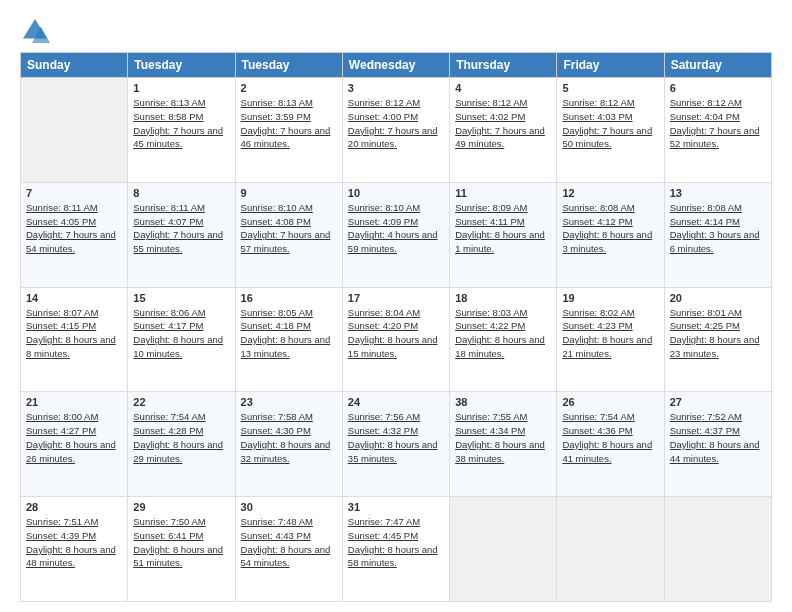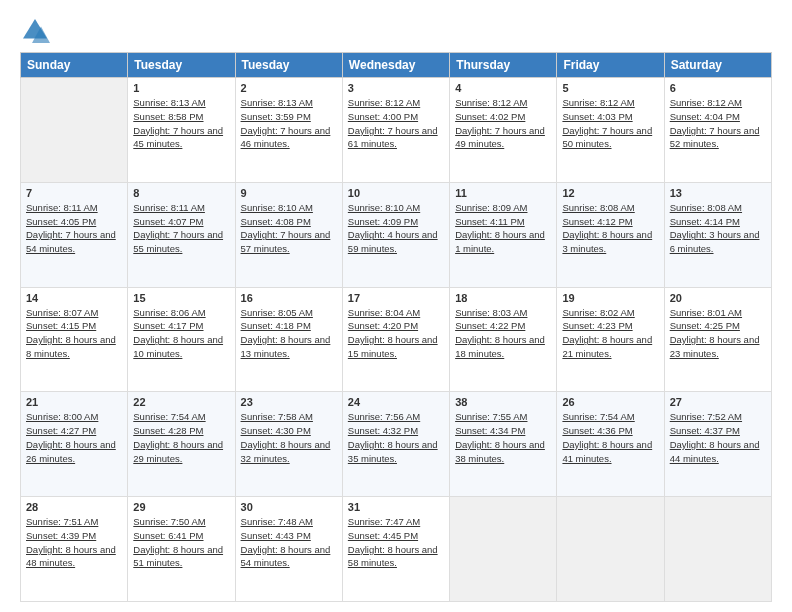--- a/index.html
+++ b/index.html
@@ -158,21 +158,21 @@
           <span>Sunrise: 8:13 AM</span><br>
           <span>Sunset: 3:59 PM</span><br>
           <span>Daylight: 7 hours and 46 minutes.</span>
         </div>
       </td>
           <td>
         <span class="day-num">3</span>
         <div class="day-info">
           <span>Sunrise: 8:12 AM</span><br>
           <span>Sunset: 4:00 PM</span><br>
-          <span>Daylight: 7 hours and 61 minutes.</span>
+          <span>Daylight: 7 hours and 20 minutes.</span>
         </div>
       </td>
           <td>
         <span class="day-num">4</span>
         <div class="day-info">
           <span>Sunrise: 8:12 AM</span><br>
           <span>Sunset: 4:02 PM</span><br>
           <span>Daylight: 7 hours and 49 minutes.</span>
         </div>
       </td>

